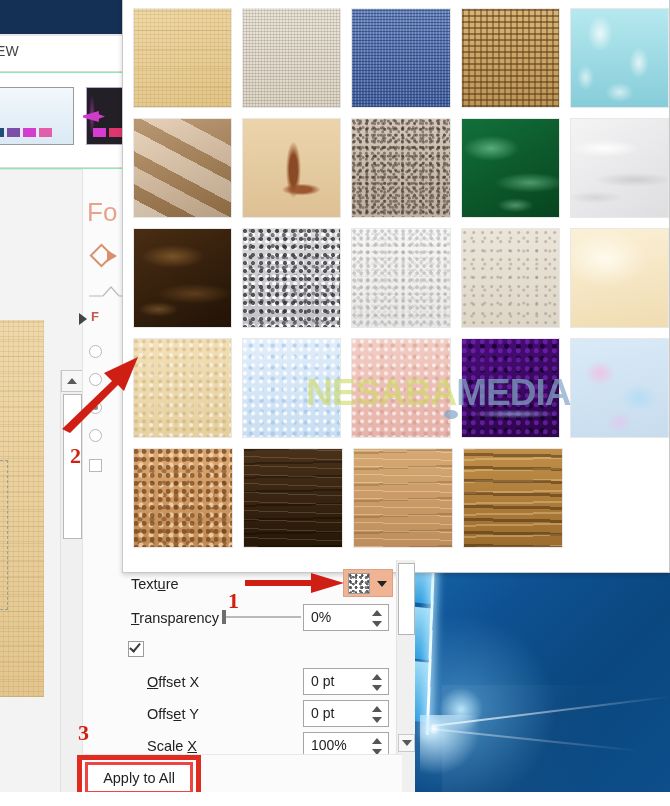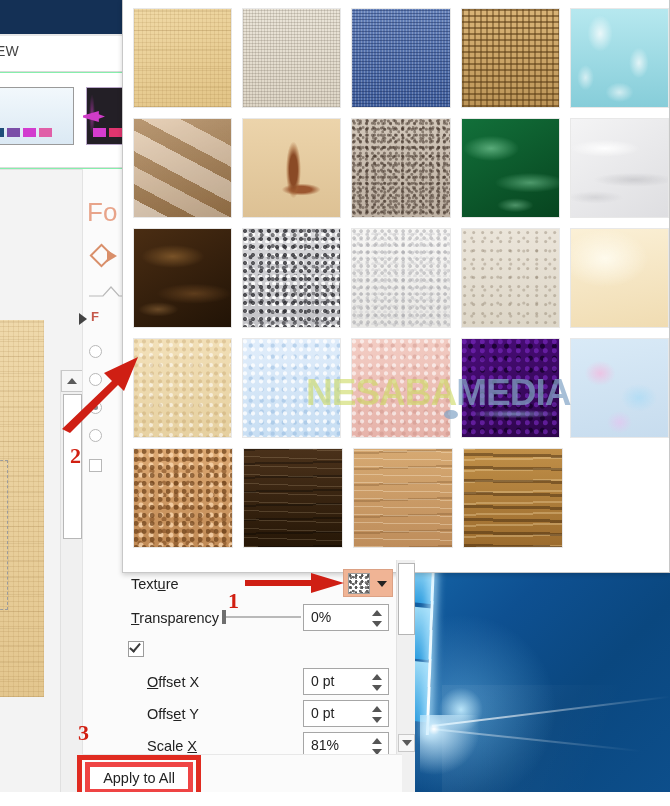--- a/index.html
+++ b/index.html
@@ -263,21 +263,21 @@
 
   .chk { position:absolute; left:128px; top:641px; width:16px; height:16px; border:1px solid #9c9c9c; background:#fff; }
   .chk .tick { position:absolute; left:3px; top:-1px; width:6px; height:11px; border-right:2px solid #3a3a3a; border-bottom:2px solid #3a3a3a; transform: rotate(40deg); }
 
   
   .panescroll { position:absolute; left:396px; top:560px; width:19px; height:246px; background:#f0f0f0; border-left:1px solid #e2e2e2; }
   .panescroll .sthumb { position:absolute; left:1px; top:3px; width:17px; height:72px; background:#fff; border:1px solid #b5b5b5; }
   .panescroll .sdown { position:absolute; left:1px; top:174px; width:17px; height:18px; background:#f7f7f7; border:1px solid #c8c8c8; display:flex; align-items:center; justify-content:center; }
 
   
-  .btn { position:absolute; height:32px; background:#fff; border:5px solid #ef4444; display:flex; align-items:center; justify-content:center; font-size:14.5px; color:#222; }
+  .btn { position:absolute; height:32px; background:#fff; border:3px solid #ef4444; display:flex; align-items:center; justify-content:center; font-size:14.5px; color:#222; }
   .btnApply { left:85px; top:762px; width:108px; }
   .btnReset { left:198px; top:762px; width:138px; }
   .btnbar { position:absolute; left:82px; top:754px; width:320px; height:52px; background:#fbfbfb; border-top:1px solid #e8e8e8; }
 
   
   .redbox { position:absolute; left:77px; top:755px; width:124px; height:46px; border:5px solid #e02b20; }
 
   
   .arrow1 { position:absolute; left:245px; top:572px; width:100px; height:22px; }
   .arrow2 { position:absolute; left:60px; top:355px; width:80px; height:80px; }
@@ -422,21 +422,21 @@
     <div class="val">0 pt</div>
     <div class="up"></div>
     <div class="dn"></div>
   </div>
   <div class="spin spOffY">
     <div class="val">0 pt</div>
     <div class="up"></div>
     <div class="dn"></div>
   </div>
   <div class="spin spScaleX">
-    <div class="val">81%</div>
+    <div class="val">100%</div>
     <div class="up"></div>
     <div class="dn"></div>
   </div>
 
   <div class="chk">
     <div class="tick"></div>
   </div>
 
   <div class="panescroll">
     <div class="sthumb"></div>

